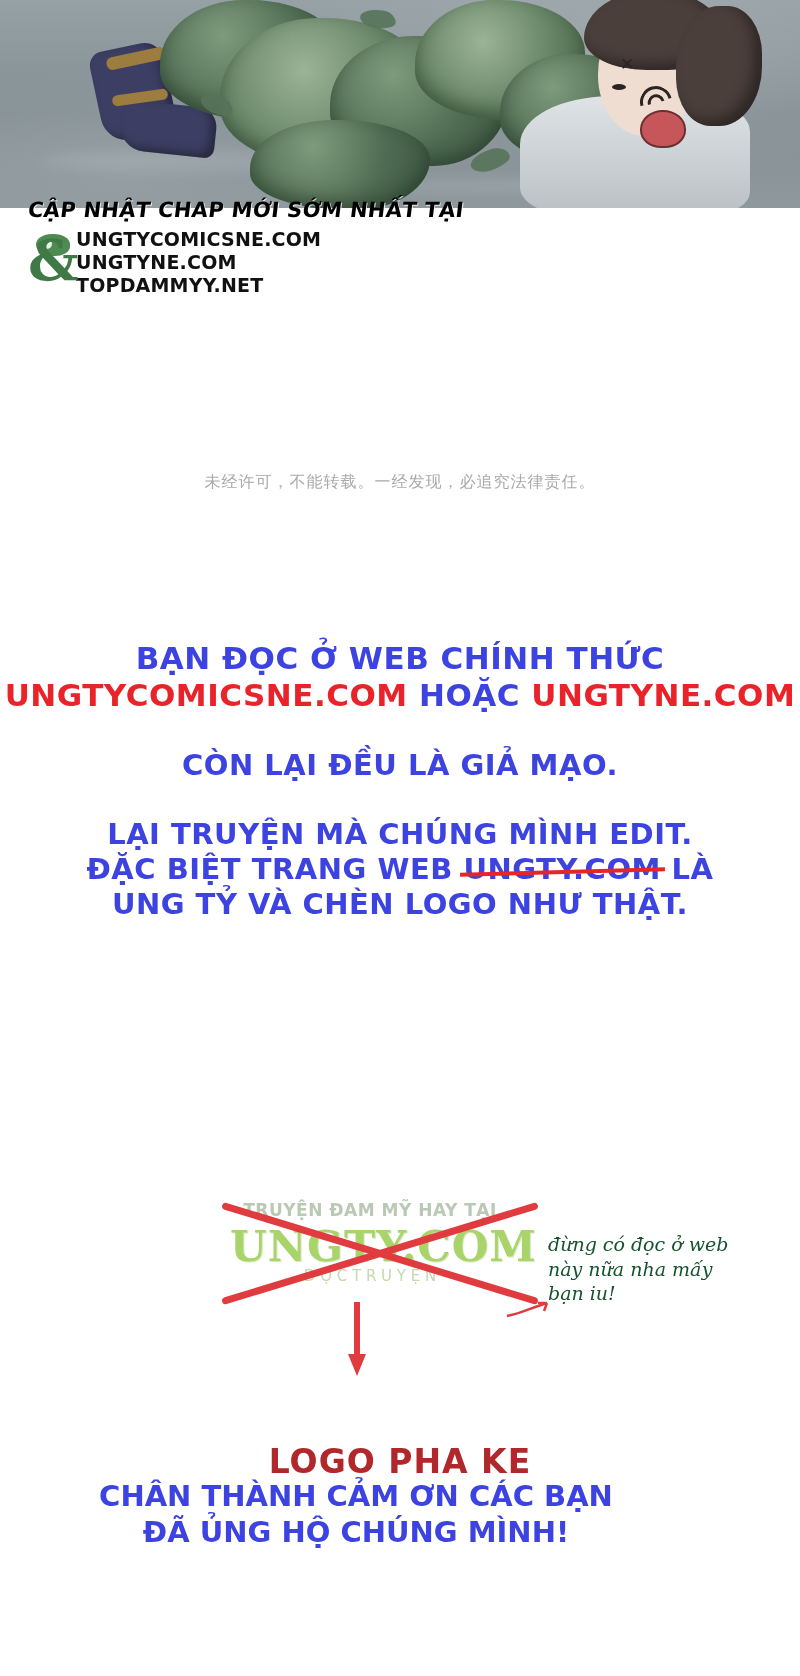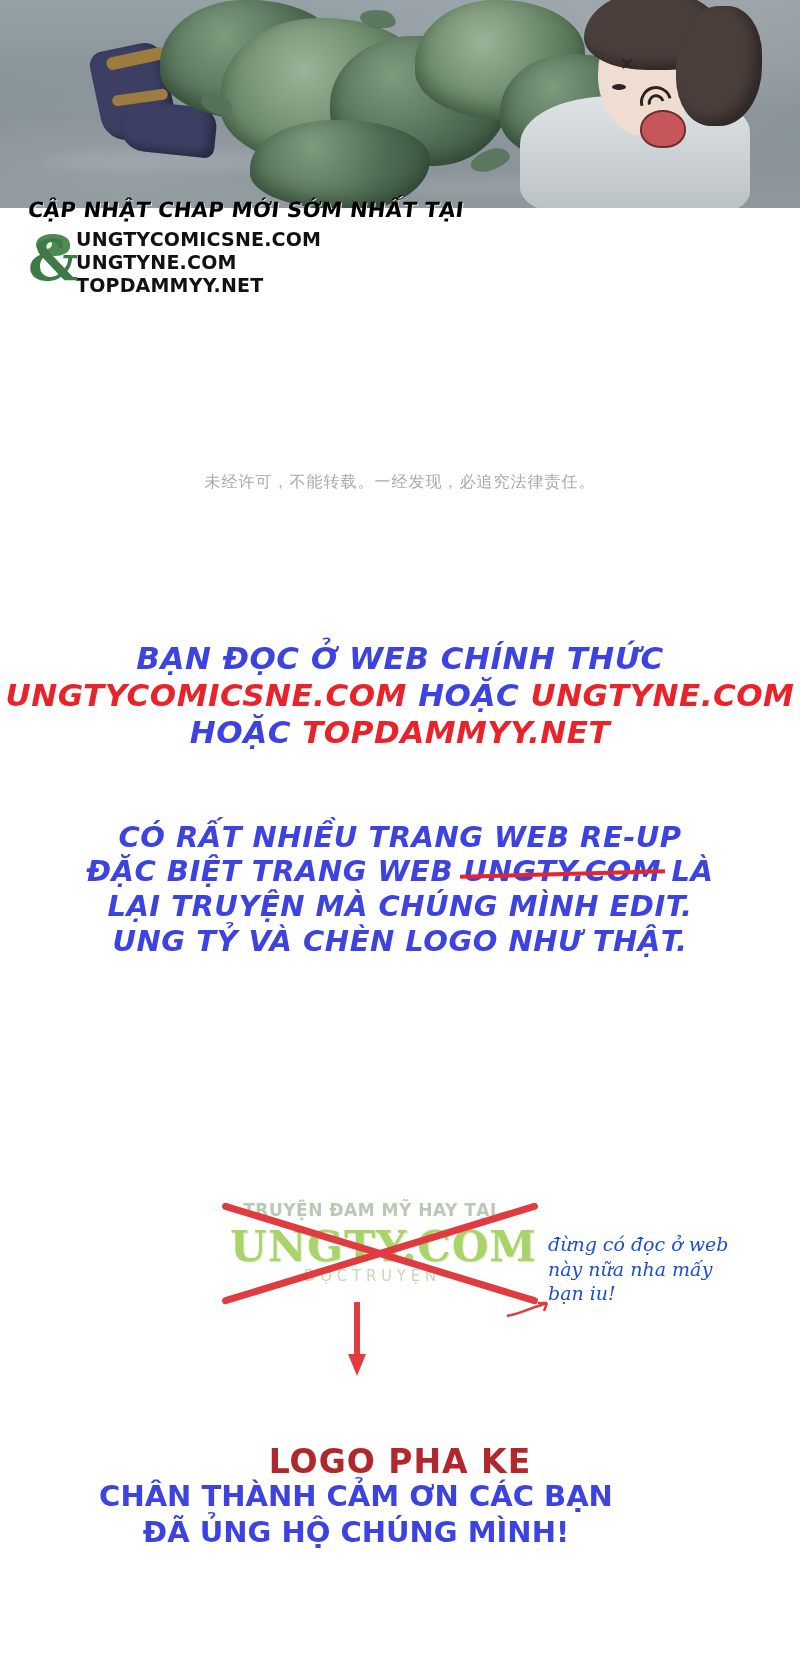--- a/index.html
+++ b/index.html
@@ -211,21 +211,20 @@
     font-family: "DejaVu Sans", sans-serif;
     font-weight: bold;
     line-height: 1.20;
   }
   .blue { color: #3c43e0; }
   .red  { color: #e8242a; }
   .a-line {
     font-size: 31px;
     letter-spacing: 0.5px;
     margin: 0;
-    font-style: italic;
   }
   .a-line.sm { font-size: 29px; }
   .blk-1 { margin-bottom: 0; }
   .gap-lg { height: 34px; }
 
   .strike-word {
     position: relative;
     display: inline-block;
     color: #3c43e0;
   }
@@ -289,21 +288,21 @@
 
   .hand-note {
     position: absolute;
     left: 548px;
     top: 42px;
     width: 190px;
     font-family: "DejaVu Serif", serif;
     font-style: italic;
     font-size: 19px;
     line-height: 1.30;
-    color: #1d4ed8;
+    color: #14532d;
   }
   .note-arrow {
     position: absolute;
     left: 505px;
     top: 108px;
     width: 46px;
     height: 22px;
   }
 
   .down-arrow {
@@ -406,37 +405,33 @@
 
 <div class="cn-notice">未经许可，不能转载。一经发现，必追究法律责任。</div>
 
 <div class="announce">
   <p class="a-line blue blk-1">BẠN ĐỌC Ở WEB CHÍNH THỨC</p>
   <p class="a-line">
     <span class="red">UNGTYCOMICSNE.COM</span>
     <span class="blue">HOẶC</span>
     <span class="red">UNGTYNE.COM</span>
   </p>
-  <p class="a-line">
-    <span class="blue">HOẶC</span>
-    <span class="red">TOPDAMMYY.NET</span>
-  </p>
 
   <div class="gap-lg"></div>
 
+  <p class="a-line sm blue">CÒN LẠI ĐỀU LÀ GIẢ MẠO.</p>
 
   <div class="gap-lg"></div>
 
-  <p class="a-line sm blue">CÓ RẤT NHIỀU TRANG WEB RE-UP</p>
+  <p class="a-line sm blue">LẠI TRUYỆN MÀ CHÚNG MÌNH EDIT.</p>
   <p class="a-line sm">
     <span class="blue">ĐẶC BIỆT TRANG WEB</span>
     <span class="strike-word">UNGTY.COM</span>
     <span class="blue">LÀ</span>
   </p>
-  <p class="a-line sm blue">LẠI TRUYỆN MÀ CHÚNG MÌNH EDIT.</p>
   <p class="a-line sm blue">UNG TỶ VÀ CHÈN LOGO NHƯ THẬT.</p>
 </div>
 
 <div class="fake-fig">
   <div class="fake-logo-box">
     <div class="fake-top-text">TRUYỆN ĐAM MỸ HAY TẠI</div>
     <div class="fake-logo-text">UNGTY.COM</div>
     <div class="fake-logo-sub">Đ Ọ C  T R U Y Ệ N</div>
   </div>
 

